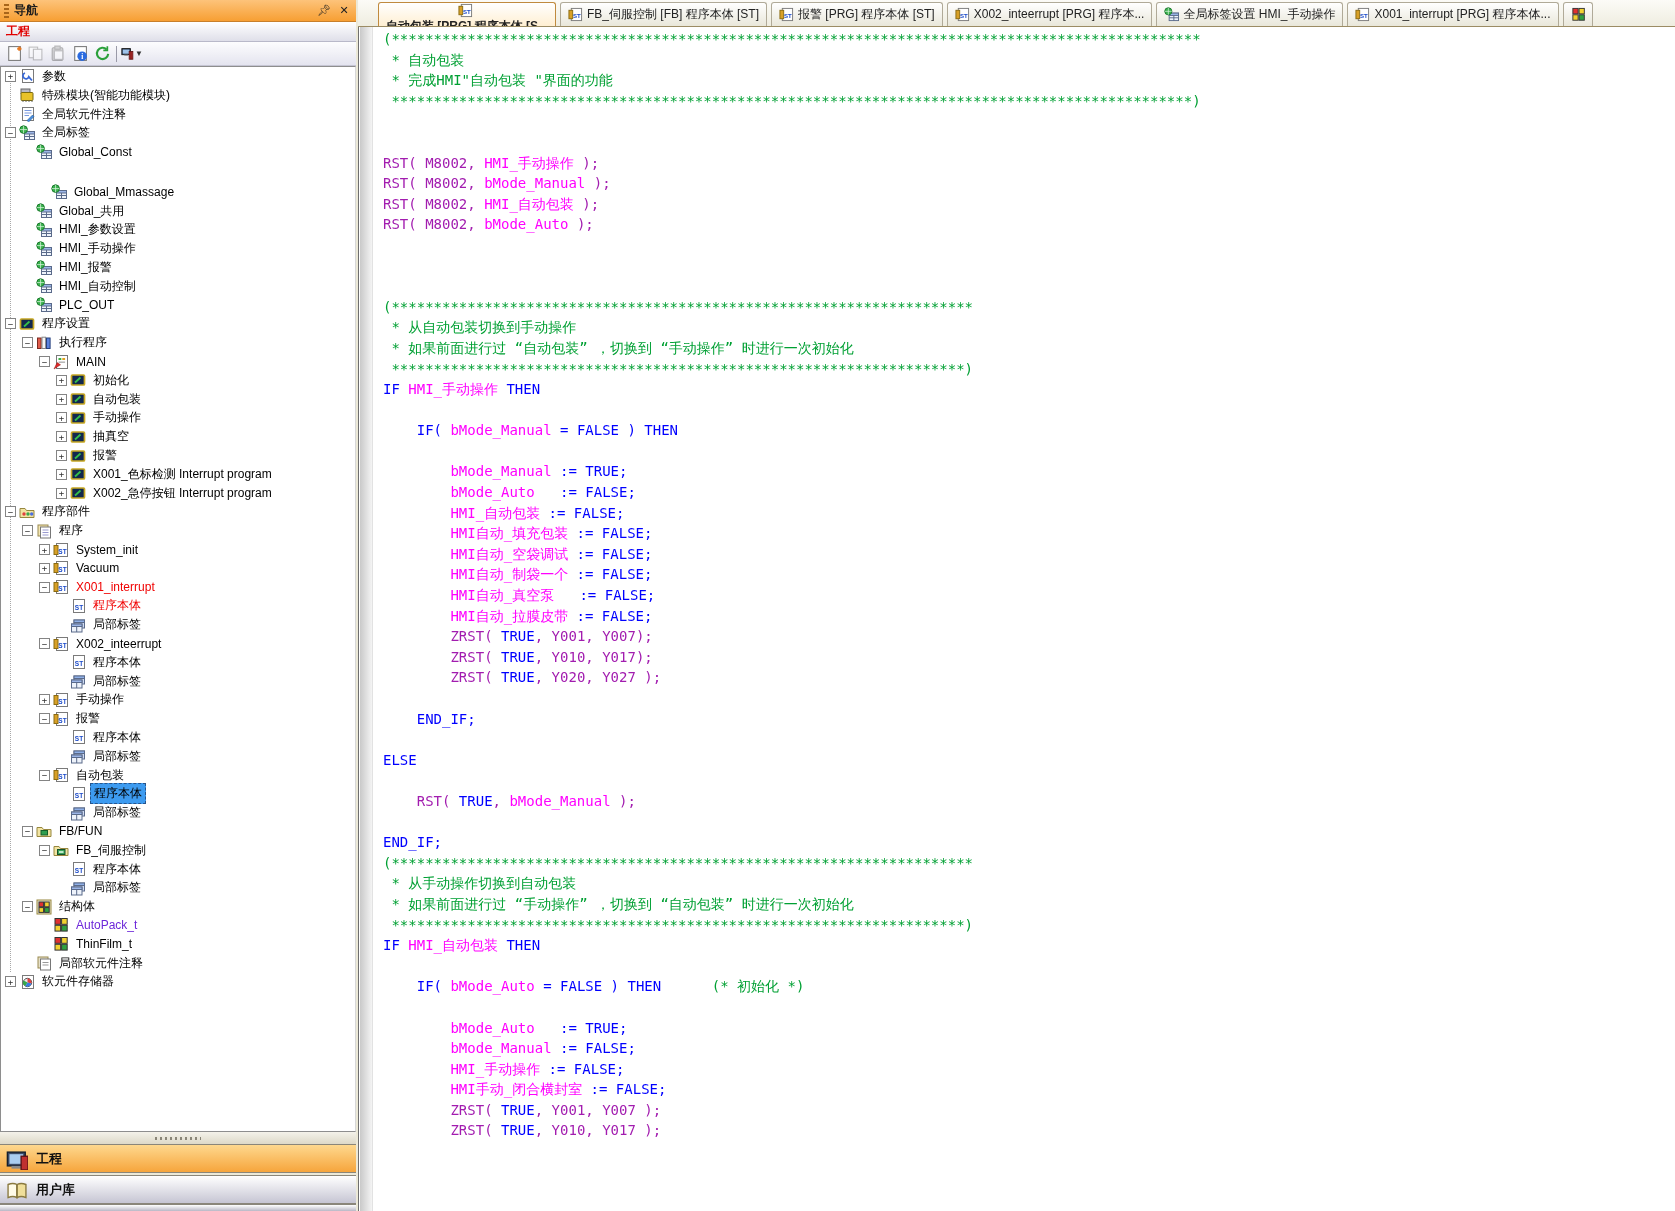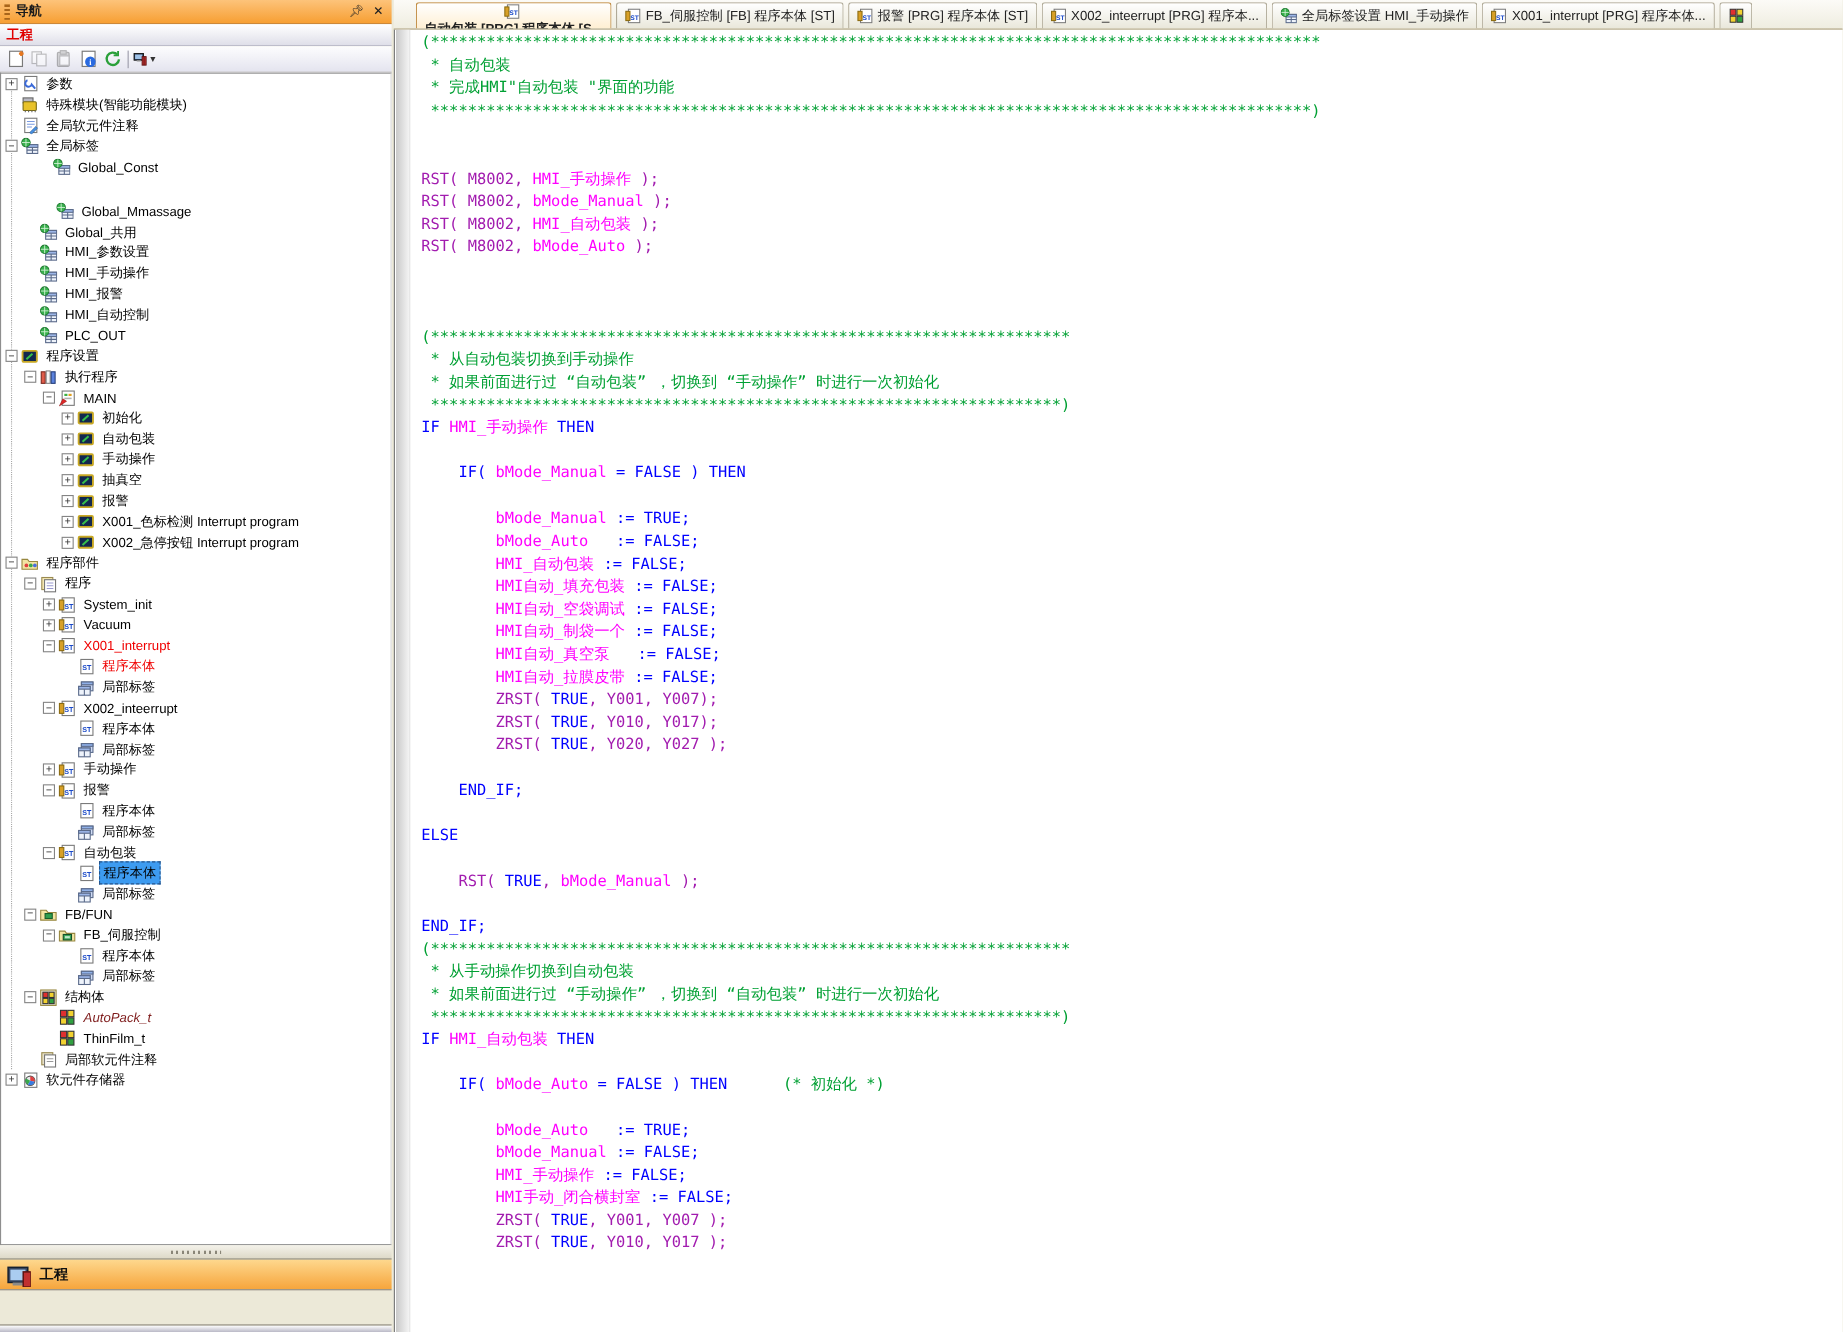--- a/index.html
+++ b/index.html
@@ -36,21 +36,21 @@
   .tree-row { position:relative; height:18.8px; display:flex; align-items:center; white-space:nowrap; }
   .expand-box { width:11px; height:11px; border:1px solid #848484; background:#fff;
     font-size:9px; line-height:8px; text-align:center; color:#333;
     display:inline-flex; align-items:center; justify-content:center; margin-right:3px; flex:none;
     font-family:"DejaVu Sans Mono",monospace; }
   .expand-spacer { width:14px; flex:none; }
   .tree-icon { width:16px; height:16px; margin-right:4px; flex:none; }
   .tree-icon svg { width:16px; height:16px; display:block; }
   .tree-label { font-size:12px; color:#000; padding:1px 3px; }
   .tree-label.red { color:#f00000;text-align:center; }
-  .tree-label.blue { color:#7f1d1d;font-style:italic; }
+  .tree-label.blue { color:#6d28d9; }
   .tree-label.selected { background:#3d9bf0; border:1px dashed #26558c; color:#000; }
 
   .v-splitter { position:absolute; left:0; top:1132px; width:356px; height:12px;
     background:linear-gradient(#f4f2ea,#ddd9c8); display:flex; align-items:center; justify-content:center; }
   .v-splitter .dots { width:46px; height:3px;
     background:repeating-linear-gradient(90deg,#8a8678 0 2px, rgba(0,0,0,0) 2px 5px); }
   .side-btn { position:absolute; left:0; width:356px; height:29px; display:flex; align-items:center;
     padding:0 6px; border:1px solid #8a867a; border-left:none; border-right:none; }
   .side-btn .bicon { width:22px; height:22px; margin-right:8px; }
   .side-btn .bicon svg { width:22px; height:22px; }
@@ -189,21 +189,21 @@
             <rect x="5.5" y="6.5" width="10" height="8" fill="#eef3fb" stroke="#5a6a8a"></rect>
             <rect x="5.5" y="6.5" width="10" height="2.5" fill="#9cb6e8" stroke="#5a6a8a"></rect>
             <line x1="10.5" y1="9" x2="10.5" y2="14.5" stroke="#5a6a8a"></line>
             <line x1="5.5" y1="11.5" x2="15.5" y2="11.5" stroke="#5a6a8a"></line>
             <circle cx="4.6" cy="4.6" r="3.8" fill="#38b14c" stroke="#1c7a2e"></circle>
             <path d="M1 4.6 h7.2 M4.6 1 v7.2" stroke="#d6f2da" stroke-width=".8" fill="none"></path>
           </svg>
         </span>
         <span class="tree-label">全局标签</span>
       </div>
-      <div class="tree-row" style="padding-left: 21px; margin-left: 12px;">
+      <div class="tree-row" style="padding-left: 21px;">
         <span class="expand-spacer"></span>
         <span class="tree-icon">
           <svg viewBox="0 0 16 16" width="16" height="16" xmlns="http://www.w3.org/2000/svg">
             <rect x="5.5" y="6.5" width="10" height="8" fill="#eef3fb" stroke="#5a6a8a"></rect>
             <rect x="5.5" y="6.5" width="10" height="2.5" fill="#9cb6e8" stroke="#5a6a8a"></rect>
             <line x1="10.5" y1="9" x2="10.5" y2="14.5" stroke="#5a6a8a"></line>
             <line x1="5.5" y1="11.5" x2="15.5" y2="11.5" stroke="#5a6a8a"></line>
             <circle cx="4.6" cy="4.6" r="3.8" fill="#38b14c" stroke="#1c7a2e"></circle>
             <path d="M1 4.6 h7.2 M4.6 1 v7.2" stroke="#d6f2da" stroke-width=".8" fill="none"></path>
           </svg>
@@ -718,20 +718,28 @@
     </div>
   <div class="side-btn active">
     <span class="bicon"><svg viewBox="0 0 16 16" width="22" height="22" xmlns="http://www.w3.org/2000/svg">
           <rect x="1" y="3" width="13" height="10" fill="#3a4a66" stroke="#15202f"></rect>
           <rect x="2.5" y="4.5" width="10" height="7" fill="#aacdf0"></rect>
           <rect x="4" y="13" width="7" height="2" fill="#8a8a8a"></rect>
           <rect x="11" y="6" width="5" height="10" fill="#c03030" stroke="#5e1414"></rect>
         </svg></span>
     <span>工程</span>
   </div>
+  <div class="side-btn plain">
+    <span class="bicon"><svg viewBox="0 0 16 16" width="22" height="22" xmlns="http://www.w3.org/2000/svg">
+          <path d="M1.5 4 Q5 2.5 8 4 V13.5 Q5 12 1.5 13.5 Z" fill="#fffbe8" stroke="#8a7a40"></path>
+          <path d="M14.5 4 Q11 2.5 8 4 V13.5 Q11 12 14.5 13.5 Z" fill="#f0df9a" stroke="#8a7a40"></path>
+          <path d="M8 4 V13.5" stroke="#8a7a40"></path>
+        </svg></span>
+    <span>用户库</span>
+  </div>
   <div class="bottom-strip"></div>
 </div>
 
 <div class="editor">
   <div class="tabbar" id="tabbar">
       <div class="tab active">
         <span class="tico">
           <svg viewBox="0 0 16 16" width="15" height="15" xmlns="http://www.w3.org/2000/svg">
             <rect x="3.5" y="1.5" width="11" height="13" fill="#fff" stroke="#7a7a7a"></rect>
             <rect x="1" y="3.5" width="4" height="9" fill="#d8a027" stroke="#8a6a10"></rect>

